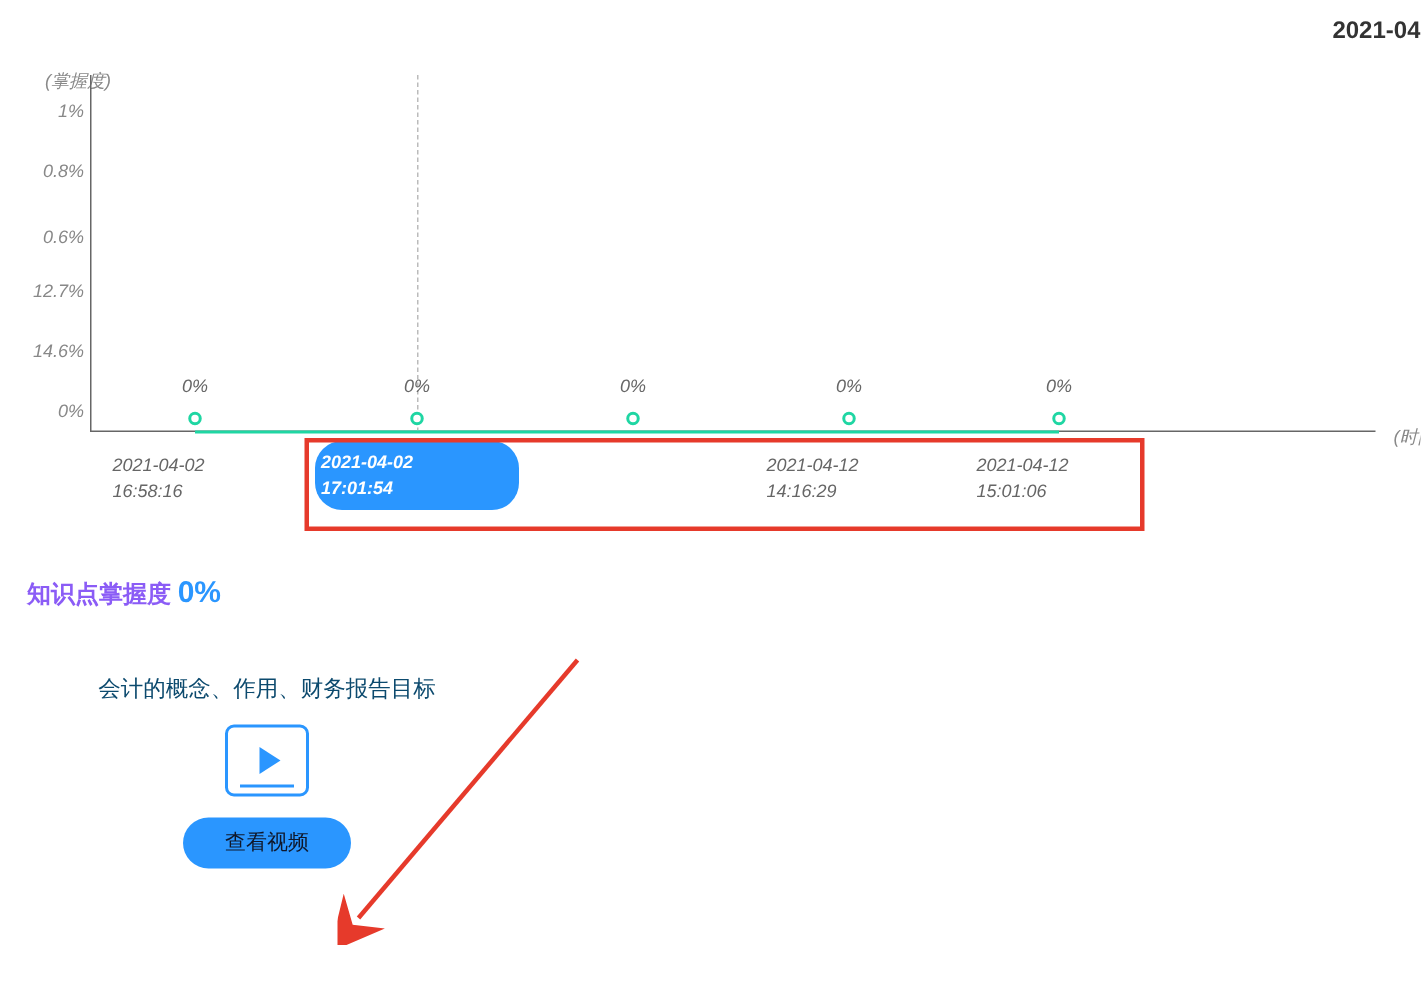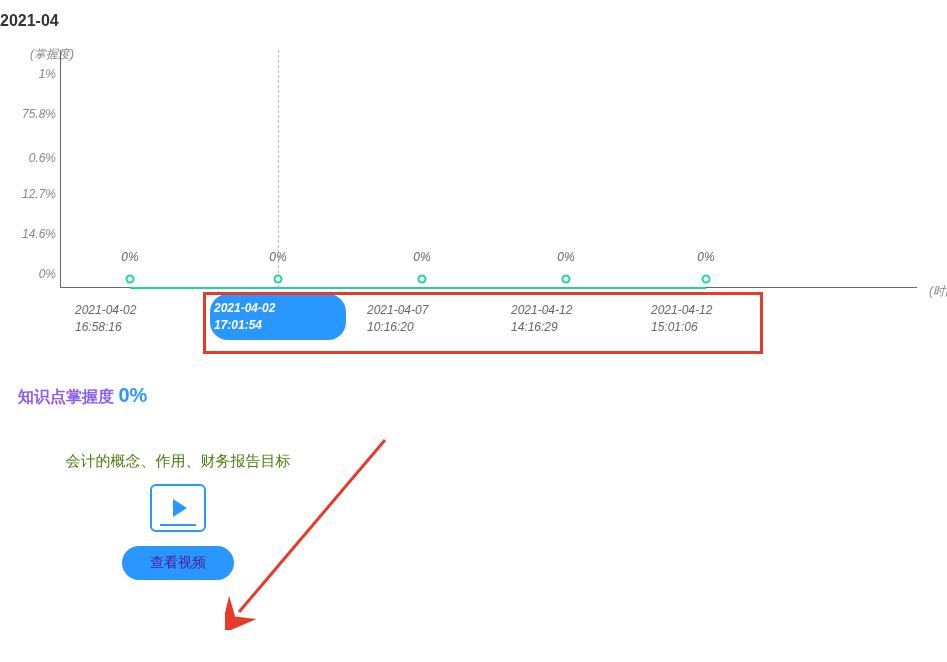--- a/index.html
+++ b/index.html
@@ -1,18 +1,18 @@
 <!DOCTYPE html>
 <html><head>
   <meta charset="utf-8">
   <style>
     * { margin: 0; padding: 0; box-sizing: border-box; }
     body { font-family: -apple-system, "Microsoft YaHei", sans-serif; background: #fff; width: 947px; height: 662px; position: relative; overflow: hidden; }
 
-    .chart-title { text-align: left; font-size: 16px; font-weight: bold; color: #333; padding-top: 12px; }
+    .chart-title { text-align: right; font-size: 16px; font-weight: bold; color: #333; padding-top: 12px; }
 
     .chart-area { position: relative; margin: 20px 30px 0 60px; height: 310px; font-style: italic; }
     .y-axis-title { position: absolute; top: -4px; left: -30px; font-size: 12px; color: #888; }
     .x-axis-title { position: absolute; right: -44px; bottom: 60px; font-size: 12px; color: #888; }
 
     .y-tick { position: absolute; left: -44px; width: 40px; text-align: right; font-size: 12px; color: #888; transform: translateY(-50%); }
     .x-axis-line { position: absolute; left: 0; right: 0; height: 1px; background: #666; }
     .y-axis-line { position: absolute; top: 0; bottom: 72px; width: 1px; background: #666; left: 0; }
 
     .vert-dash { position: absolute; top: 0; bottom: 72px; border-left: 1px dashed #bbb; }
@@ -24,46 +24,46 @@
     .x-tick-label { position: absolute; font-size: 12px; color: #666; text-align: left; width: 110px; transform: translateX(-50%); line-height: 1.4; }
     .x-tick-label.active { background: #2a96ff; color: #fff; border-radius: 18px; padding: 6px 4px; font-weight: bold; width: 136px; font-size: 12px; }
 
     .red-box { position: absolute; border: 3px solid #e63a2b; }
 
     .mastery-row { margin: 24px 0 0 18px; font-size: 16px; }
     .mastery-row .label { color: #8b5cf6; font-weight: bold; }
     .mastery-row .value { color: #2a96ff; font-weight: bold; font-size: 20px; }
 
     .card { margin: 40px 0 0 48px; width: 260px; text-align: center; }
-    .card-title { font-size: 15px; color: #4d7c0f; line-height: 1.7; }
+    .card-title { font-size: 15px; color: #0c4a6e; line-height: 1.7; }
     .video-icon { margin: 10px auto 14px; width: 56px; height: 48px; border: 2px solid #2a96ff; border-radius: 6px; position: relative; display: flex; align-items: center; justify-content: center; }
     .video-icon .tri { width: 0; height: 0; border-left: 14px solid #2a96ff; border-top: 9px solid transparent; border-bottom: 9px solid transparent; margin-left: 3px; }
     .video-icon .bar { position: absolute; bottom: 4px; left: 8px; right: 8px; height: 2px; background: #2a96ff; }
-    .view-btn { display: inline-block; background: #2a96ff; color: #4c1d95; font-size: 14px; padding: 8px 28px; border-radius: 20px; border: none; cursor: pointer; }
+    .view-btn { display: inline-block; background: #2a96ff; color: #0f172a; font-size: 14px; padding: 8px 28px; border-radius: 20px; border: none; cursor: pointer; }
 
     .arrow-svg { position: absolute; pointer-events: none; }
   </style>
 </head>
 <body>
 
 <div class="chart-title">2021-04</div>
 
 <div class="chart-area">
   <div class="y-axis-title">(掌握度)</div>
   <div class="x-axis-title">(时间)</div>
 
   <div class="y-axis-line"></div>
 
   <div class="x-axis-line" style="bottom:72px;"></div>
 
   <div class="y-tick" style="bottom:72px;">0%</div>
   <div class="y-tick" style="bottom:112px;">14.6%</div>
   <div class="y-tick" style="bottom:152px;">12.7%</div>
   <div class="y-tick" style="bottom:188px;">0.6%</div>
-  <div class="y-tick" style="bottom:232px;">75.8%</div>
+  <div class="y-tick" style="bottom:232px;">0.8%</div>
   <div class="y-tick" style="bottom:272px;">1%</div>
 
   <div class="vert-dash" style="left:218px;"></div>
 
   <div class="data-line" style="left:70px; width:576px; bottom:71px;"></div>
 
   <div class="data-point" style="left:70px; bottom:72px;"></div>
   <div class="data-point" style="left:218px; bottom:72px;"></div>
   <div class="data-point" style="left:362px; bottom:72px;"></div>
   <div class="data-point" style="left:506px; bottom:72px;"></div>
@@ -75,24 +75,20 @@
   <div class="data-label" style="left:506px; bottom:82px;">0%</div>
   <div class="data-label" style="left:646px; bottom:82px;">0%</div>
 
   <div class="x-tick-label" style="left:70px; bottom:24px;">
     <div>2021-04-02</div>
     <div>16:58:16</div>
   </div>
   <div class="x-tick-label active" style="left:218px; bottom:20px;">
     <div>2021-04-02</div>
     <div>17:01:54</div>
-  </div>
-  <div class="x-tick-label" style="left:362px; bottom:24px;">
-    <div>2021-04-07</div>
-    <div>10:16:20</div>
   </div>
   <div class="x-tick-label" style="left:506px; bottom:24px;">
     <div>2021-04-12</div>
     <div>14:16:29</div>
   </div>
   <div class="x-tick-label" style="left:646px; bottom:24px;">
     <div>2021-04-12</div>
     <div>15:01:06</div>
   </div>
 

